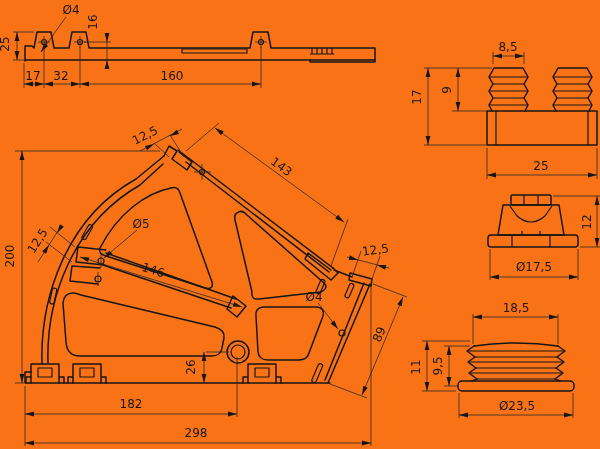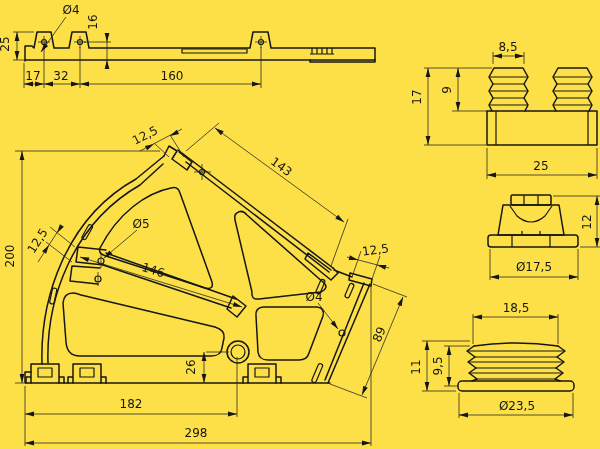--- a/index.html
+++ b/index.html
@@ -1,16 +1,16 @@
 <!DOCTYPE html>
 <html><head>
 <meta charset="utf-8">
 <style>
   html,body{margin:0;padding:0;background:#fff;}
-  #stage{position:relative;width:600px;height:449px;background:#fde047;overflow:hidden;
+  #stage{position:relative;width:600px;height:449px;background:#f97316;overflow:hidden;
          font-family:"DejaVu Sans","Liberation Sans",sans-serif;}
   svg{display:block}
   text{font-family:"DejaVu Sans","Liberation Sans",sans-serif;fill:#161616;}
   .dimtxt{font-size:12px;}
   .part{fill:none;stroke:#161616;stroke-width:1.5;stroke-linecap:round;stroke-linejoin:round;}
   .thin{fill:none;stroke:#161616;stroke-width:1.2;stroke-linejoin:round;}
   .dim{fill:none;stroke:#2a2a2a;stroke-width:0.8;}
   .arw{fill:#161616;stroke:none;}
 </style>
 </head>

